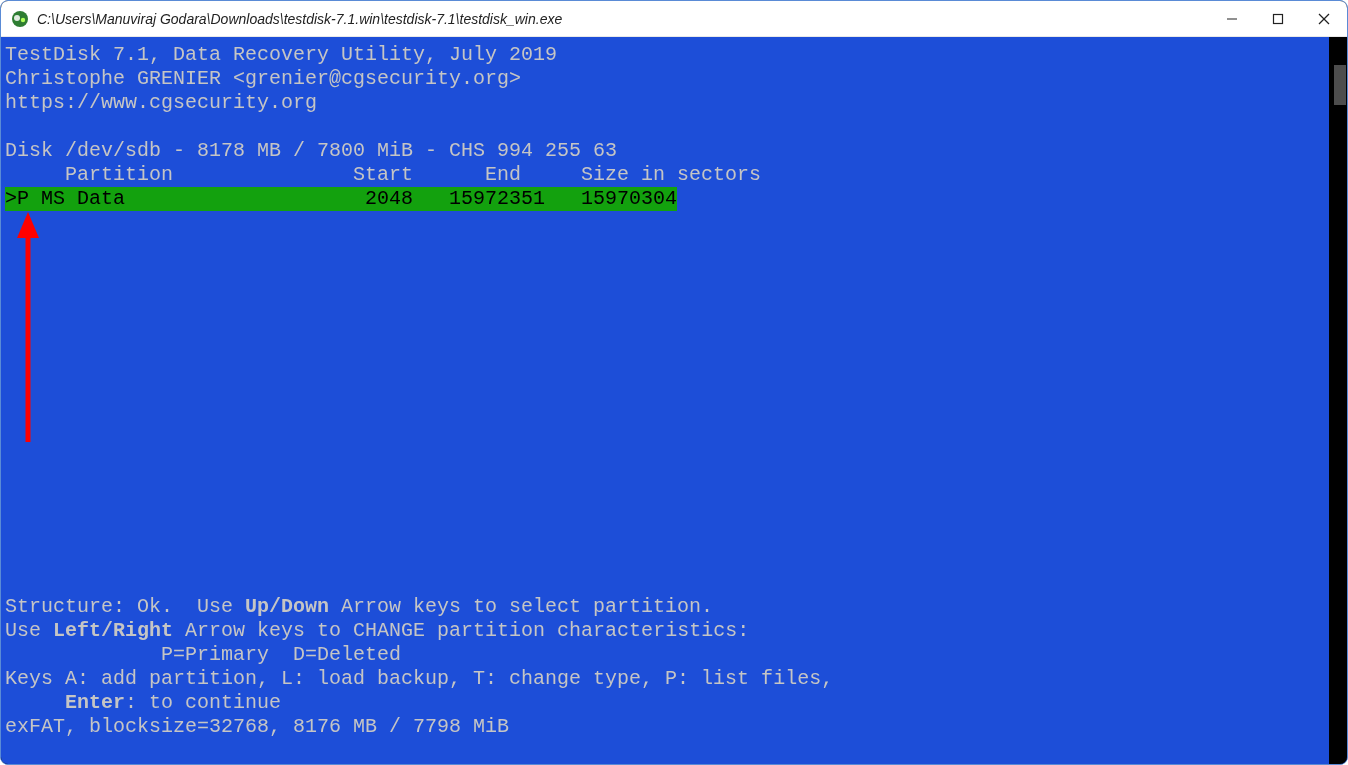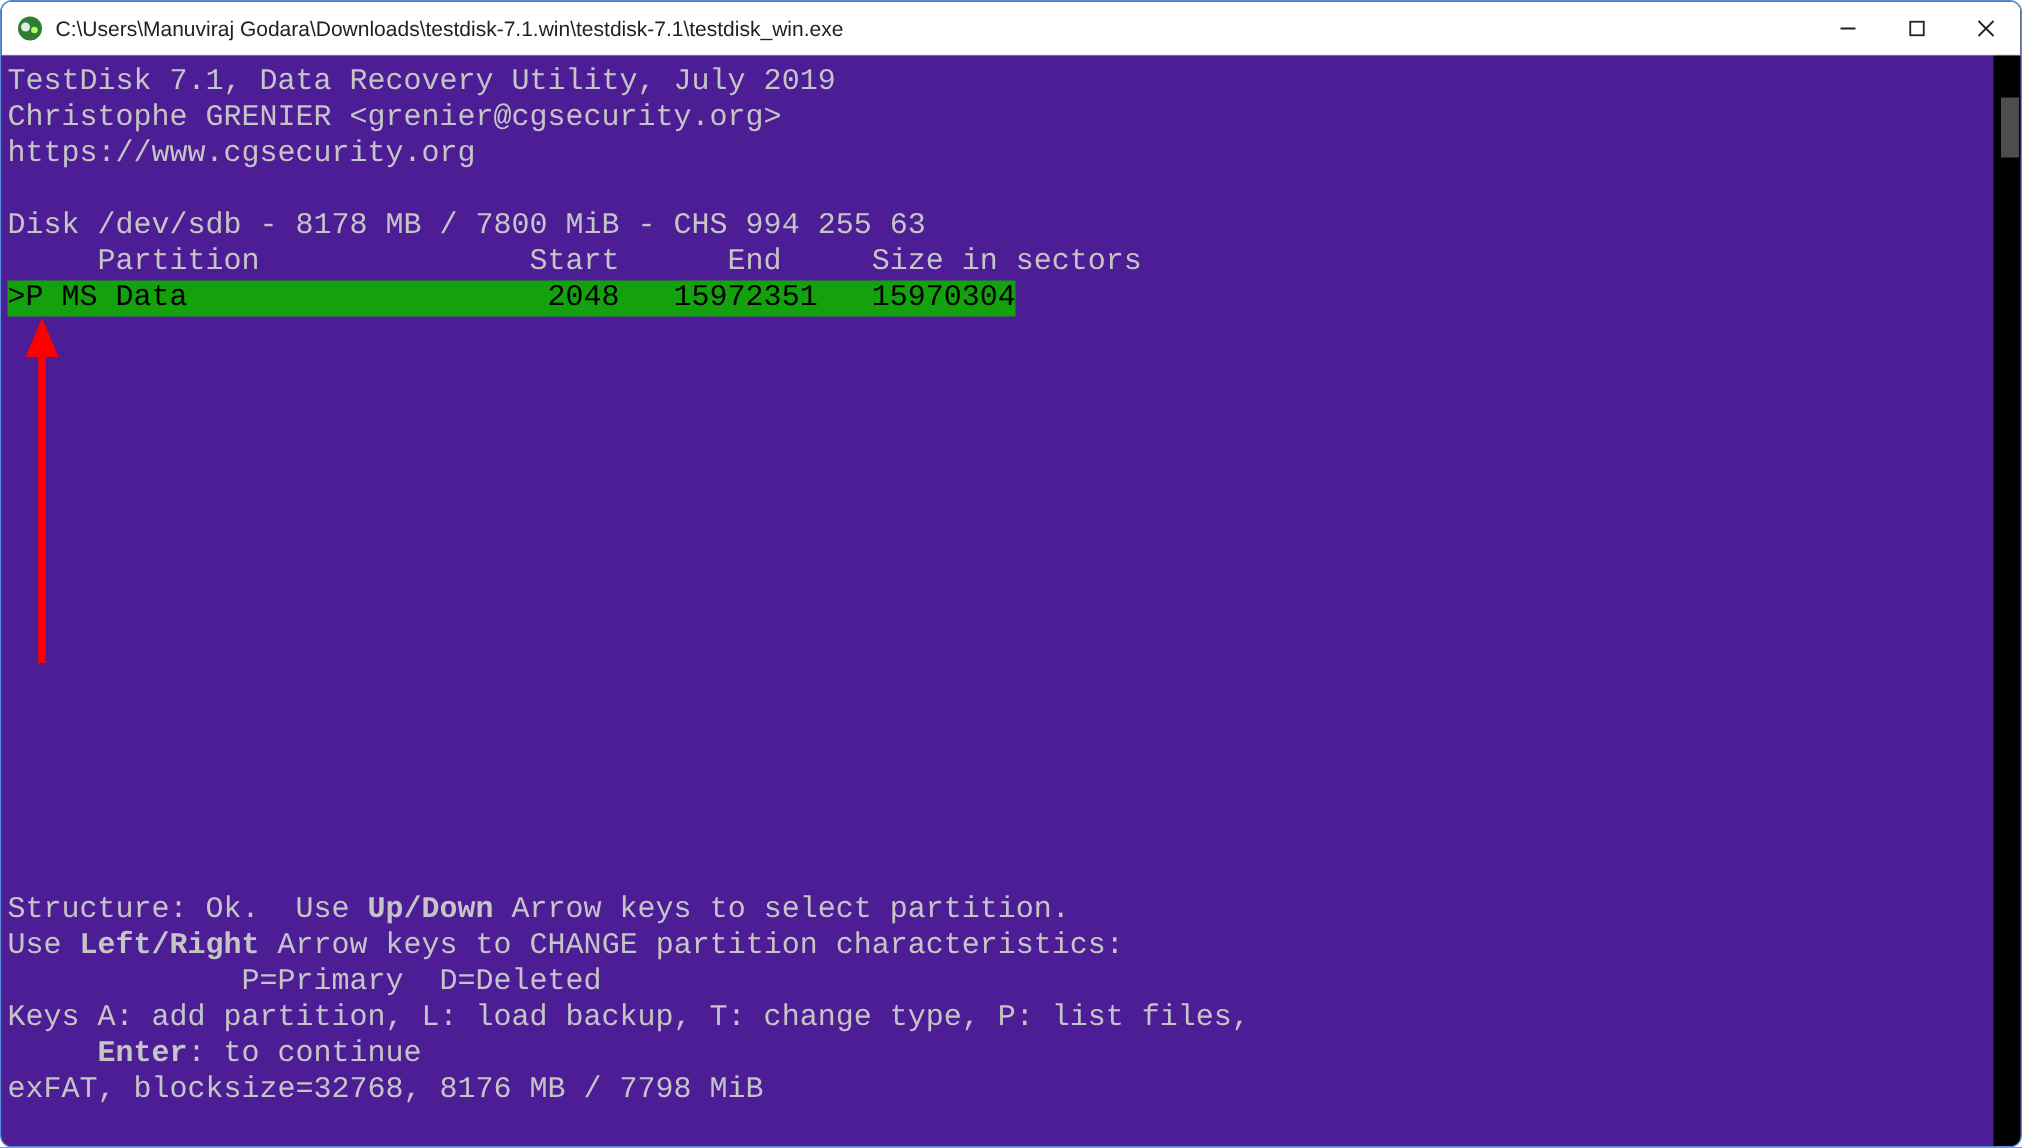--- a/index.html
+++ b/index.html
@@ -23,20 +23,21 @@
     }
     .titlebar {
       height: 36px;
       background: #ffffff;
       display: flex;
       align-items: center;
       padding: 0 0 0 10px;
       color: #222222;
       font-size: 14px;
       border-bottom: 1px solid #e9e9e9;
+      font-style: italic;
     }
     .titlebar .app-icon {
       width: 18px; height: 18px;
       margin-right: 8px;
       display: inline-block;
     }
     .titlebar .title-text {
       flex: none;
       white-space: nowrap;
     }
@@ -44,21 +45,21 @@
     .win-btn {
       width: 46px;
       height: 36px;
       display: flex;
       align-items: center;
       justify-content: center;
       color: #222222;
     }
     .terminal-wrap {
       flex: 1;
-      background: #4c1d95;
+      background: #1d4ed8;
       position: relative;
       display: flex;
       overflow: hidden;
     }
     .terminal {
       flex: 1;
       font-family: Consolas, "Courier New", monospace;
       font-size: 20px;
       line-height: 24px;
       color: #c5c5c5;

